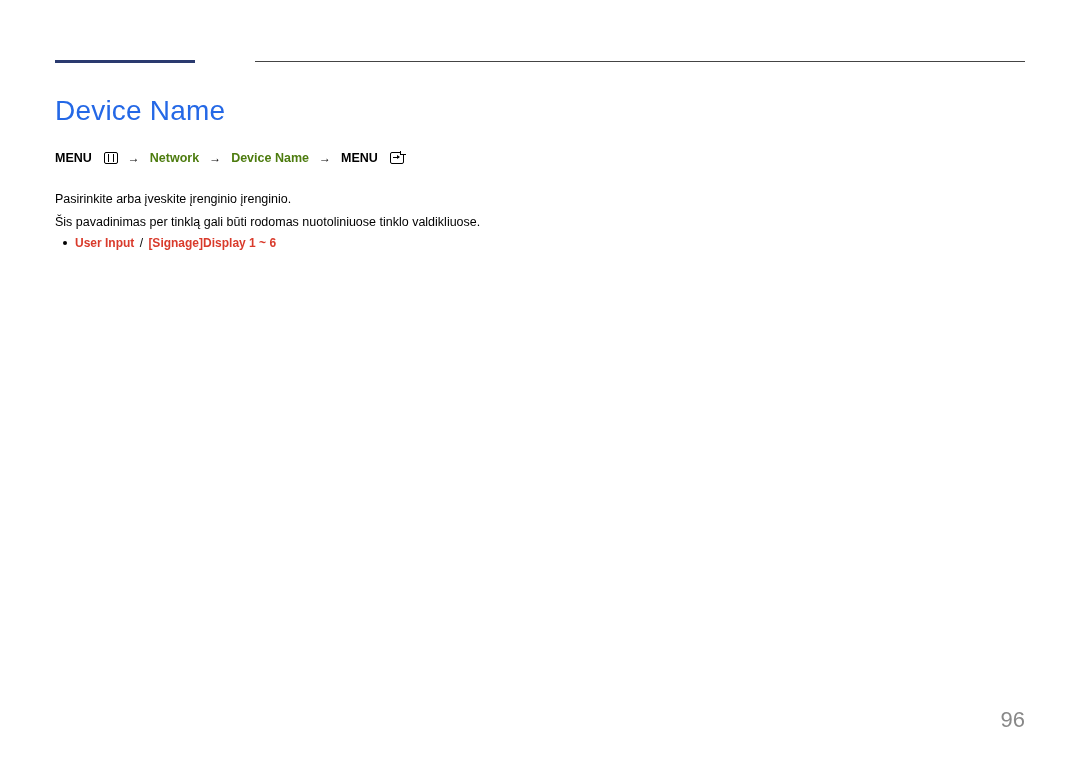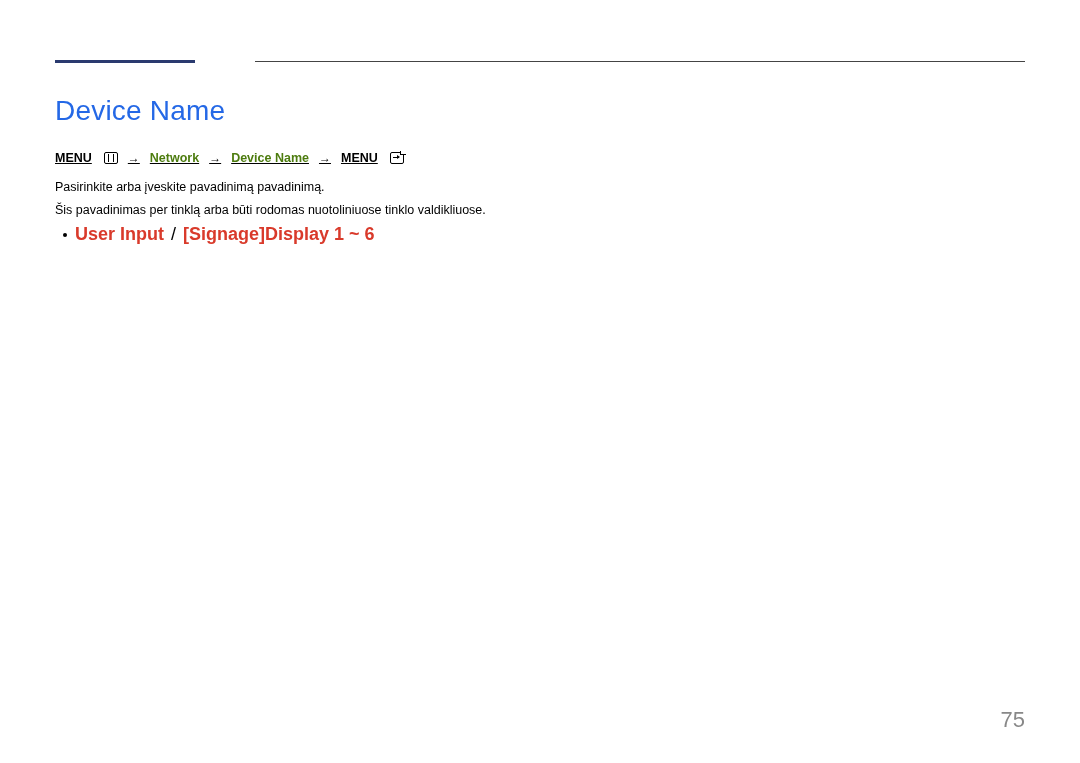--- a/index.html
+++ b/index.html
@@ -33,26 +33,25 @@
     }
     .section-title {
       font-size: 28px;
       font-weight: 500;
       color: #2468e6;
       margin-bottom: 24px;
       letter-spacing: 0.2px;
     }
     .nav-path {
       font-size: 12.5px;
-      margin-bottom: 12px;
+      margin-bottom: 24px;
       display: flex;
       align-items: center;
       flex-wrap: wrap;
       gap: 10px;
-      text-decoration: underline;
     }
     .nav-black {
       color: #000;
       font-weight: bold;
     }
     .nav-red {
       color: #4d7c0f;
       font-weight: bold;
     }
     .arrow {
@@ -136,21 +135,21 @@
       padding-left: 8px;
     }
     .bullet-dot {
       width: 4px;
       height: 4px;
       background: #000;
       border-radius: 50%;
       flex-shrink: 0;
     }
     .bullet-text {
-      font-size: 18px;
+      font-size: 12px;
     }
     .option-red {
       color: #d93a2b;
       font-weight: bold;
     }
     .option-sep {
       color: #000;
       font-weight: normal;
       margin: 0 2px;
     }
@@ -180,25 +179,25 @@
   <span class="nav-red">Network</span>
   <span class="arrow">→</span>
   <span class="nav-red">Device Name</span>
   <span class="arrow">→</span>
   <span class="nav-black">MENU</span>
   <span class="icon-box icon-enter">
     <span class="icon-enter-arrow"></span>
   </span>
 </div>
 
-<p class="body-text">Pasirinkite arba įveskite pavadinimą pavadinimą.</p>
-<p class="body-text">Šis pavadinimas per tinklą arba būti rodomas nuotoliniuose tinklo valdikliuose.</p>
+<p class="body-text">Pasirinkite arba įveskite įrenginio įrenginio.</p>
+<p class="body-text">Šis pavadinimas per tinklą gali būti rodomas nuotoliniuose tinklo valdikliuose.</p>
 
 <div class="bullet-line">
   <span class="bullet-dot"></span>
   <span class="bullet-text">
     <span class="option-red">User Input</span>
     <span class="option-sep">/</span>
     <span class="option-red">[Signage]Display 1 ~ 6</span>
   </span>
 </div>
 
-<div class="page-number">75</div>
+<div class="page-number">96</div>
 
 </body></html>

